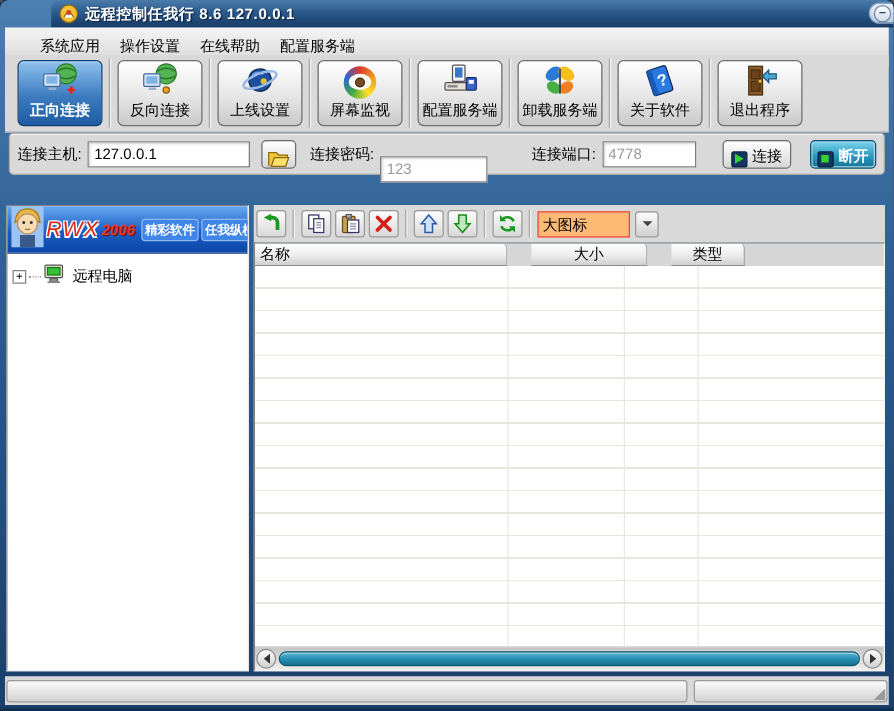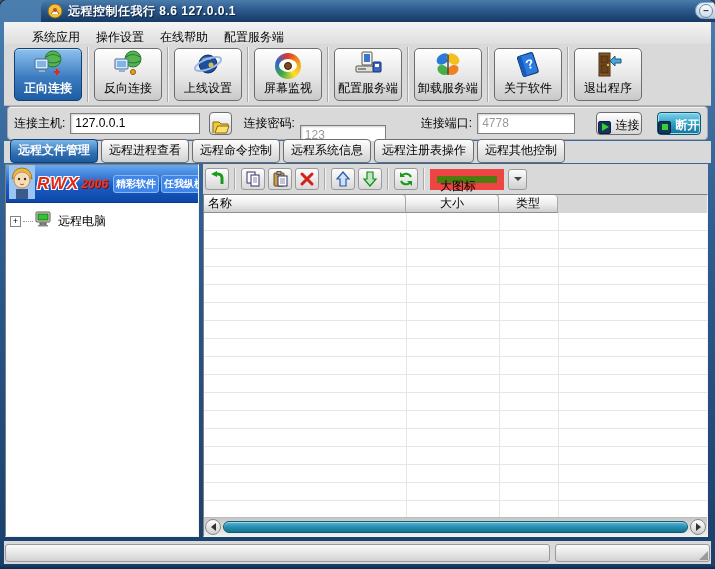--- a/index.html
+++ b/index.html
@@ -69,48 +69,48 @@
   .tab{ font-size:12px; color:#000; border:1px solid #6e6e6e; border-radius:4px;
     background:linear-gradient(180deg,#fdfdfd,#d2d2d2); padding:2px 7px 3px; margin-right:3px; cursor:default;}
   .tab.active{ background:linear-gradient(180deg,#7db6e8 0%,#2f6fb4 60%,#1d5a9e 100%);
     color:#fff; font-weight:bold; border-color:#123f74; }
 
   
   .leftpanel{ position:absolute; left:5px; top:164px; width:194px; height:373px;
     background:#fff; border:1px solid; border-color:#808080 #f2f2f2 #f2f2f2 #808080; }
   .banner{ height:38px; background:linear-gradient(180deg,#66a9f2 0%,#1b5cc4 55%,#0c47a8 100%);
     display:flex; align-items:center; padding:0 3px; gap:2px; overflow:hidden; border-bottom:1px solid #0a3a8a;}
-  .brand{ font-size:17px; font-weight:bold; font-style:italic; color:#e02818;
+  .brand{ font-size:17px; font-weight:normal; font-style:italic; color:#e02818;
     text-shadow:-1px -1px 0 #fff,1px -1px 0 #fff,-1px 1px 0 #fff,1px 1px 0 #fff; letter-spacing:1px;}
   .brand-year{ font-size:12px; font-weight:bold; font-style:italic; color:#e8392a;
     text-shadow:1px 1px 0 #7a1008; margin-right:3px;}
   .tagline{ font-size:10px; font-weight:bold; color:#fff; background:#3f86e8;
     border:1px solid #8ab8f4; border-radius:3px; padding:1px 2px; white-space:nowrap;}
   .tree{ padding:8px 4px; }
   .tree-row{ display:flex; align-items:center; gap:2px; cursor:default;}
   .expander{ width:11px; height:11px; border:1px solid #848484; background:#fff; font-size:9px;
     line-height:9px; text-align:center; color:#000;}
   .tree-dots{ width:10px; border-top:1px dotted #9a9a9a; }
   .tree-label{ font-size:12px; color:#000; padding-left:3px;}
 
   
   .rightpanel{ position:absolute; left:203px; top:164px; width:505px; height:373px; }
   .filebar{ height:30px; display:flex; align-items:center; gap:3px; padding-left:2px; background:#d9d9d9;}
   .fb-btn{ width:24px; height:22px; border:1px solid #9a9a9a; border-radius:3px;
     background:linear-gradient(180deg,#fdfdfd,#d8d8d8); display:flex; align-items:center; justify-content:center; cursor:default;}
   .fb-sep{ width:2px; height:22px; margin:0 2px; border-left:1px solid #a9a9a9; border-right:1px solid #f2f2f2;}
-  .combo{ width:74px; height:21px; background:#4d7c0f; border:7px solid #ef4444;
+  .combo{ width:74px; height:21px; background:#fdba74; border:1px solid #ef4444;
     font-size:12px; padding:2px 3px; color:#000;}
   .combo-arrow-btn{ width:19px; height:21px; margin-left:1px; border:1px solid #9a9a9a; border-radius:3px;
     background:linear-gradient(180deg,#fdfdfd,#cfcfcf); display:flex; align-items:center; justify-content:center; cursor:default;}
   .caret-down{ width:0; height:0; border-top:4px solid #444; border-left:4px solid transparent; border-right:4px solid transparent;}
 
   .listview{ position:absolute; left:0; top:30px; right:0; bottom:0; background:#fff;
     border:1px solid; border-color:#808080 #f2f2f2 #f2f2f2 #808080; display:flex; flex-direction:column;}
-  .lv-header{ height:18px; display:flex; background:#d6d6d6; flex:0 0 auto;}
+  .lv-header{ height:18px; display:flex; background:#d6d6d6; flex:0 0 auto;gap:19px;}
   .lv-h{ background:linear-gradient(180deg,#ffffff 0%,#ececec 55%,#cfcfcf 100%);
     border-right:1px solid #a8a8a8; border-bottom:1px solid #909090; border-radius:0 4px 0 0;
     font-size:12px; color:#000; display:flex; align-items:center; padding:0 4px; }
   .lv-h.c0{ width:202px; } .lv-h.c1{ width:93px; justify-content:center;}
   .lv-h.c2{ width:59px; justify-content:center;} .lv-h.c3{ flex:1; justify-content:center;margin-top:28px;}
   .lv-body{ flex:1; position:relative;
     background:repeating-linear-gradient(180deg,#ffffff 0px,#ffffff 17px,#e7e7df 17px,#e7e7df 18px); }
   .vline{ position:absolute; top:0; bottom:0; width:1px; background:#e7e7df; }
   .vl0{ left:202px;} .vl1{ left:295px;} .vl2{ left:354px;}
 
@@ -277,43 +277,35 @@
     <input class="c-input" style="width: 130px;" value="127.0.0.1">
     <span class="sm-btn" style="width:32px;margin-left:4px">
       <svg width="18" height="14" viewBox="0 0 18 14">
         <path d="M1 13 V2 h6 l2 2 h7 v2" fill="#f4c83a" stroke="#8a6a10"></path>
         <path d="M3 13 l2.5-7 H17 l-2.5 7 z" fill="#ffe06a" stroke="#8a6a10"></path>
       </svg>
     </span>
     <span class="c-label" style="margin-left:6px">连接密码:</span>
     <input class="c-input gray-val" style="width: 86px; margin-top: 24px;" value="123">
     <span class="c-label" style="margin-left:30px">连接端口:</span>
-    <input class="c-input gray-val" style="width: 98px;" value="4778">
+    <input class="c-input gray-val" style="width: 75px;" value="4778">
     <span class="sm-btn connect-btn" style="margin-left:16px">
       <span class="mini-ico">
           <span class="play-tri"></span>
         </span>
       <span>连接</span>
     </span>
     <span class="sm-btn disconnect-btn" style="margin-left:10px">
       <span class="mini-ico">
           <span class="stop-sq"></span>
         </span>
       <span>断开</span>
     </span>
   </div>
 
-  <div class="tabsbar">
-    <span class="tab active">远程文件管理</span>
-    <span class="tab">远程进程查看</span>
-    <span class="tab">远程命令控制</span>
-    <span class="tab">远程系统信息</span>
-    <span class="tab">远程注册表操作</span>
-    <span class="tab">远程其他控制</span>
-  </div>
 
   <div class="leftpanel">
     <div class="banner">
       <span>
         <svg width="26" height="34" viewBox="0 0 26 34">
           <rect x="0" y="0" width="26" height="34" fill="#9cc4f2"></rect>
           <path d="M3 14 Q4 3 13 3 Q22 3 23 14 L20 12 L18 15 L13 11 L8 15 L6 12 Z" fill="#e8b84a" stroke="#a87a18"></path>
           <circle cx="13" cy="15" r="8" fill="#f8dcb4" stroke="#c09060"></circle>
           <circle cx="10" cy="14" r="1.2" fill="#333"></circle>
             <circle cx="16" cy="14" r="1.2" fill="#333"></circle>

